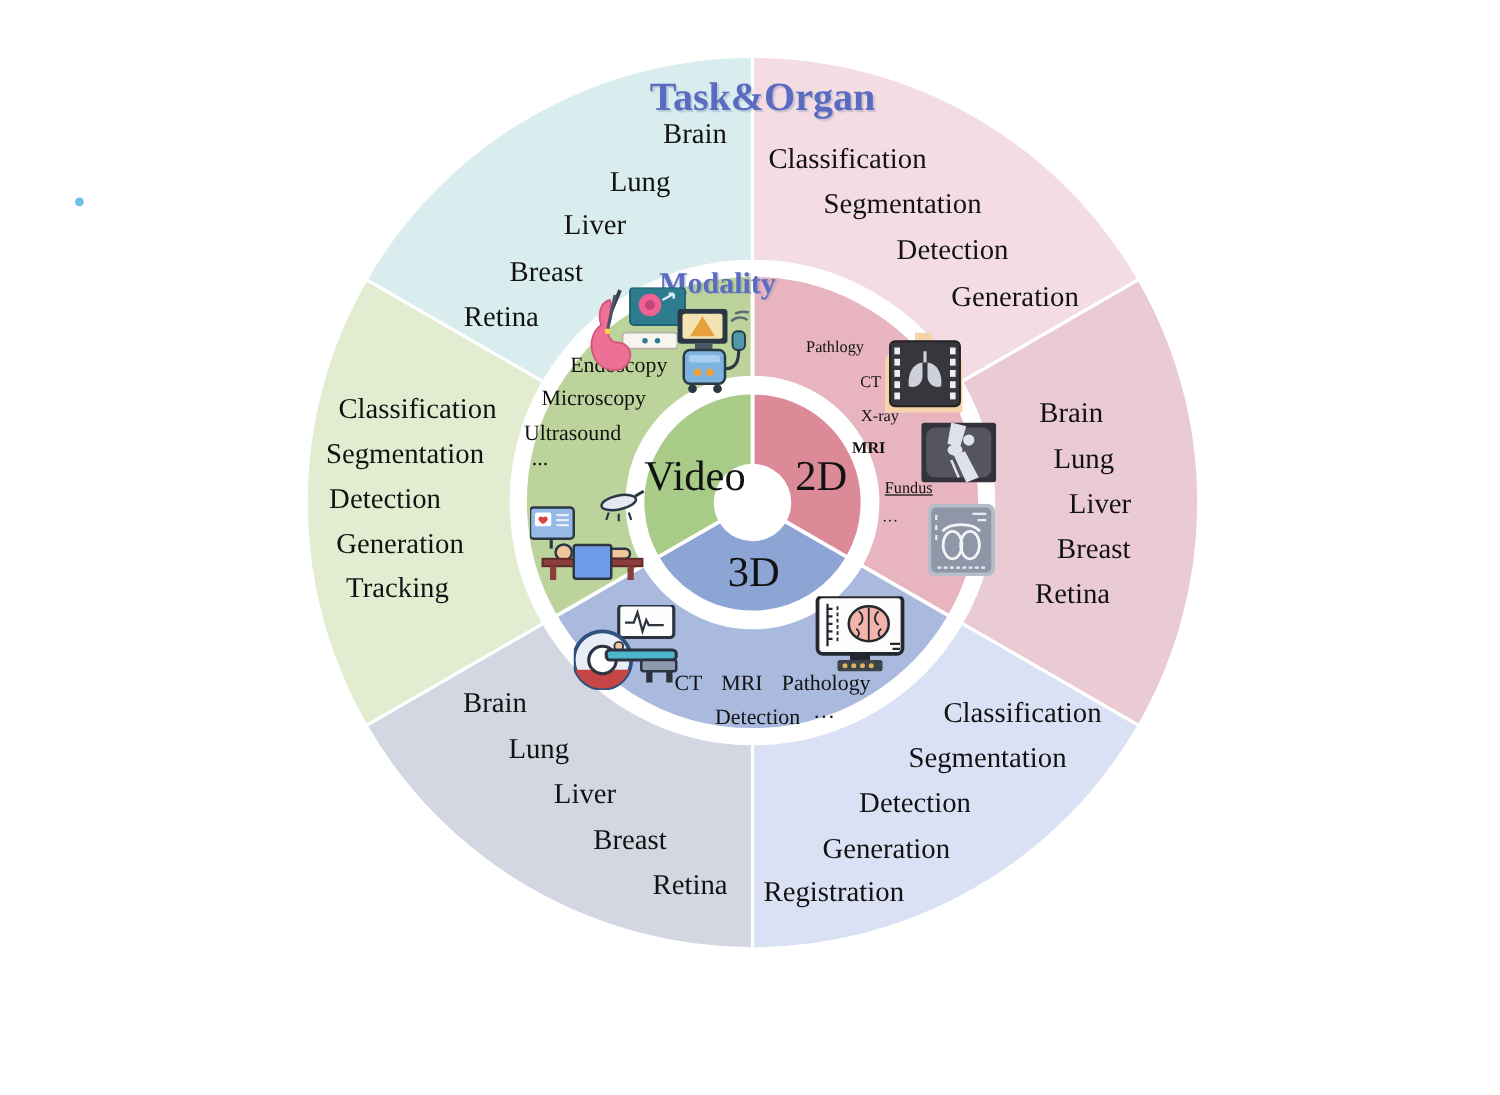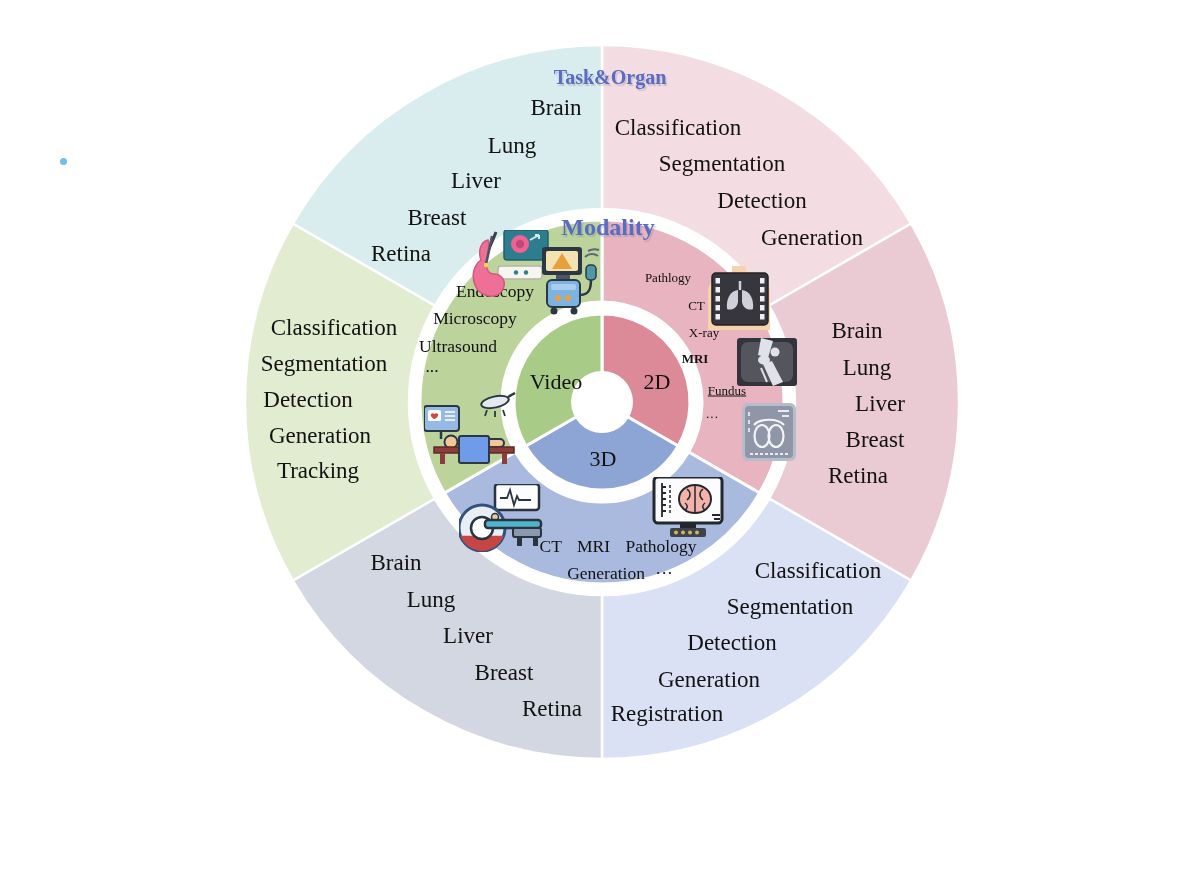--- a/index.html
+++ b/index.html
@@ -3,22 +3,22 @@
 <meta charset="utf-8">
 <style>
   html,body{margin:0;padding:0;background:#fff;}
   .page{position:relative;width:1200px;height:876px;background:#ffffff;
         font-family:"Liberation Serif","DejaVu Serif",serif;overflow:hidden;}
   .wheel-svg{position:absolute;left:0;top:0;}
   .lbl{position:absolute;transform:translate(-50%,-50%);font-size:23px;color:#121212;
        white-space:nowrap;line-height:1;}
   .lbl.ring{font-size:17.5px;}
   .lbl.ring2d{font-size:13px;}
-  .lbl.pie{font-size:22px;}
-  .lbl.title{font-weight:bold;color:#5a6bc2;font-size:20px;
+  .lbl.pie{font-size:34px;}
+  .lbl.title{font-weight:bold;color:#5a6bc2;font-size:32px;
              text-shadow:1.5px 1.5px 1px rgba(110,118,150,0.30);}
   .lbl.title-mid{font-size:24px;}
   .row1{word-spacing:11px;}
   .row2{word-spacing:6px;}
   .icon{position:absolute;}
   .icon svg{display:block;width:100%;height:100%;}
   .artifact-dot{position:absolute;left:60px;top:158px;width:7px;height:7px;
                 border-radius:50%;background:#6fc0e8;}
   .caption{position:absolute;left:42px;top:781px;width:1122px;font-size:23px;
            line-height:34px;color:#000;}
@@ -50,21 +50,21 @@
 
     <g stroke="#ffffff" stroke-width="3" stroke-linejoin="round">
       <path d="M602,402 L602,314 A88,88 0 0 1 678.2,446 Z" fill="#dc8a97"></path>
       <path d="M602,402 L678.2,446 A88,88 0 0 1 525.8,446 Z" fill="#8da5d4"></path>
       <path d="M602,402 L525.8,446 A88,88 0 0 1 602,314 Z" fill="#a8cc88"></path>
     </g>
     <circle cx="602" cy="402" r="31" fill="#ffffff"></circle>
   </svg>
 
   <div class="lbl title" style="left:610px;top:77px;">Task&amp;Organ</div>
-  <div class="lbl title title-mid" style="left:608px;top:227px;">Modality</div>
+  <div class="lbl title title-mid" style="left:574px;top:227px;">Modality</div>
 
   <div class="lbl" style="left:556px;top:107px;">Brain</div>
   <div class="lbl" style="left:512px;top:145px;">Lung</div>
   <div class="lbl" style="left:476px;top:180px;">Liver</div>
   <div class="lbl" style="left:437px;top:217px;">Breast</div>
   <div class="lbl" style="left:401px;top:253px;">Retina</div>
 
   <div class="lbl" style="left:678px;top:127px;">Classification</div>
   <div class="lbl" style="left:722px;top:163px;">Segmentation</div>
   <div class="lbl" style="left:762px;top:200px;">Detection</div>
@@ -100,21 +100,21 @@
   <div class="lbl ring" style="left:432px;top:367px;">...</div>
 
   <div class="lbl ring2d" style="left:668px;top:277px;">Pathlogy</div>
   <div class="lbl ring2d" style="left:676px;top:305px;padding-left:41px;">CT</div>
   <div class="lbl ring2d" style="left:704px;top:332px;">X-ray</div>
   <div class="lbl ring2d" style="left:695px;top:358px;font-weight:bold;">MRI</div>
   <div class="lbl ring2d" style="left:727px;top:390px;text-decoration:underline;">Fundus</div>
   <div class="lbl ring2d" style="left:712px;top:416px;">···</div>
 
   <div class="lbl ring row1" style="left:618px;top:547px;">CT MRI Pathology</div>
-  <div class="lbl ring row2" style="left:620px;top:574px;">Generation ···</div>
+  <div class="lbl ring row2" style="left:620px;top:574px;">Detection ···</div>
 
   <div class="lbl pie" style="left:556px;top:382px;">Video</div>
   <div class="lbl pie" style="left:657px;top:382px;">2D</div>
   <div class="lbl pie" style="left:603px;top:459px;">3D</div>
 
   <div class="icon" style="left:468px;top:230px;width:82px;height:84px;">
     <svg viewBox="0 0 82 84">
       <rect x="36" y="0" width="44" height="30" rx="3" fill="#2e7d8f" stroke="#20606f" stroke-width="1.5"></rect>
       <circle cx="52" cy="14" r="9" fill="#ef6292"></circle>
         <circle cx="52" cy="14" r="4" fill="#c2477b"></circle>

